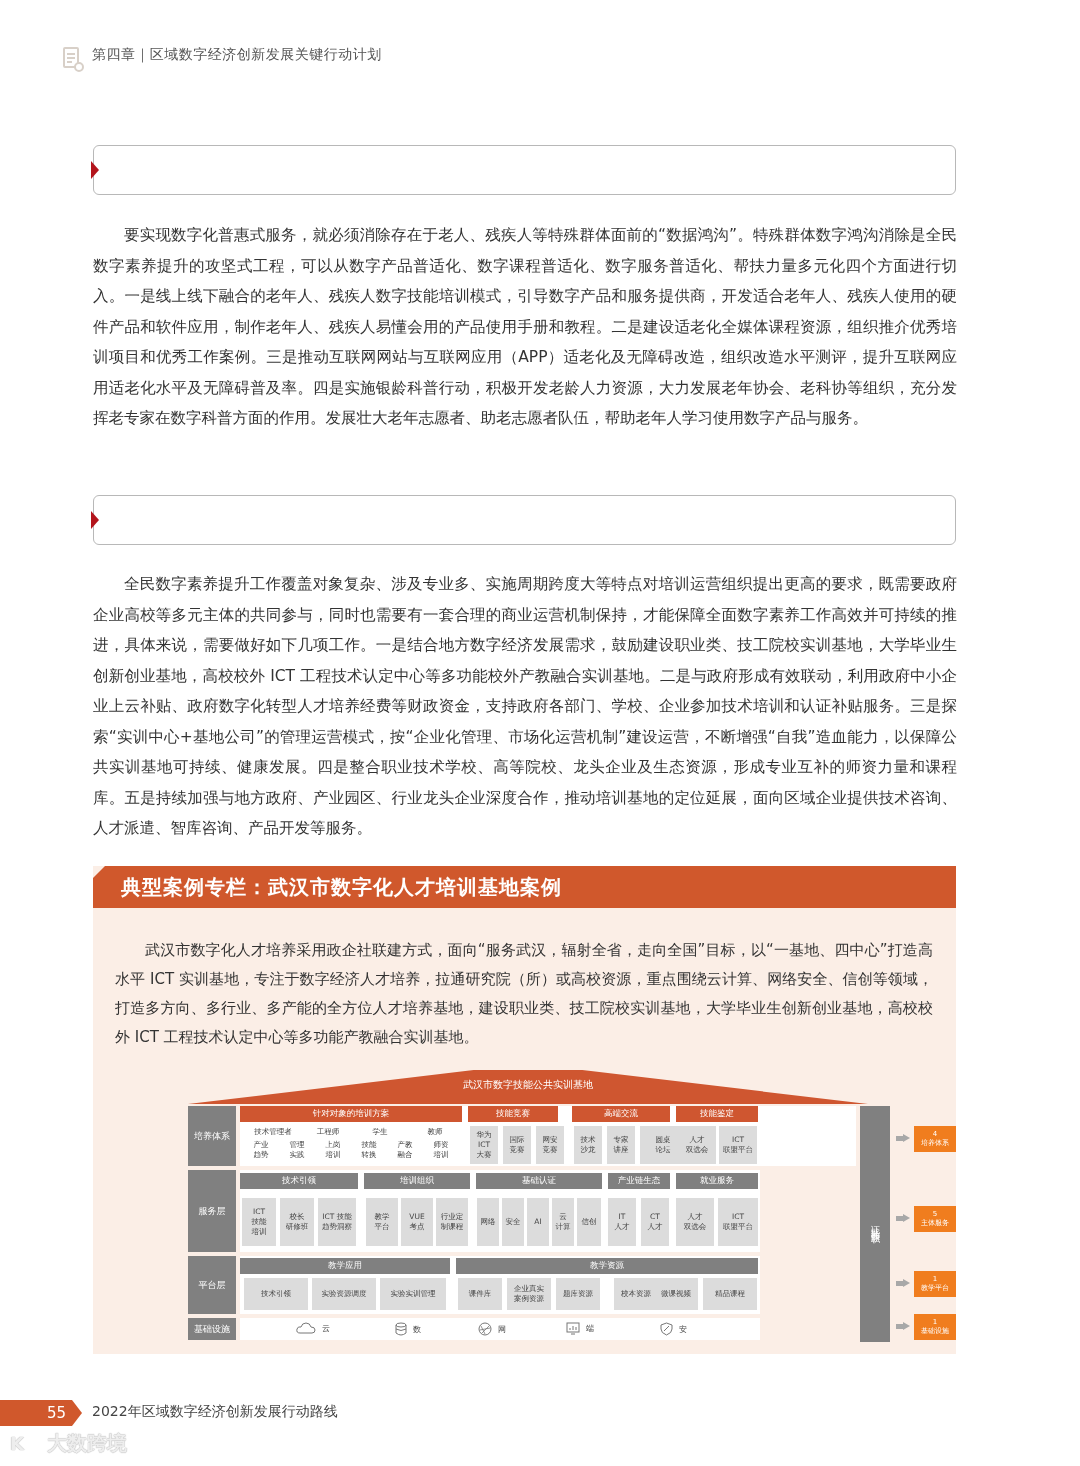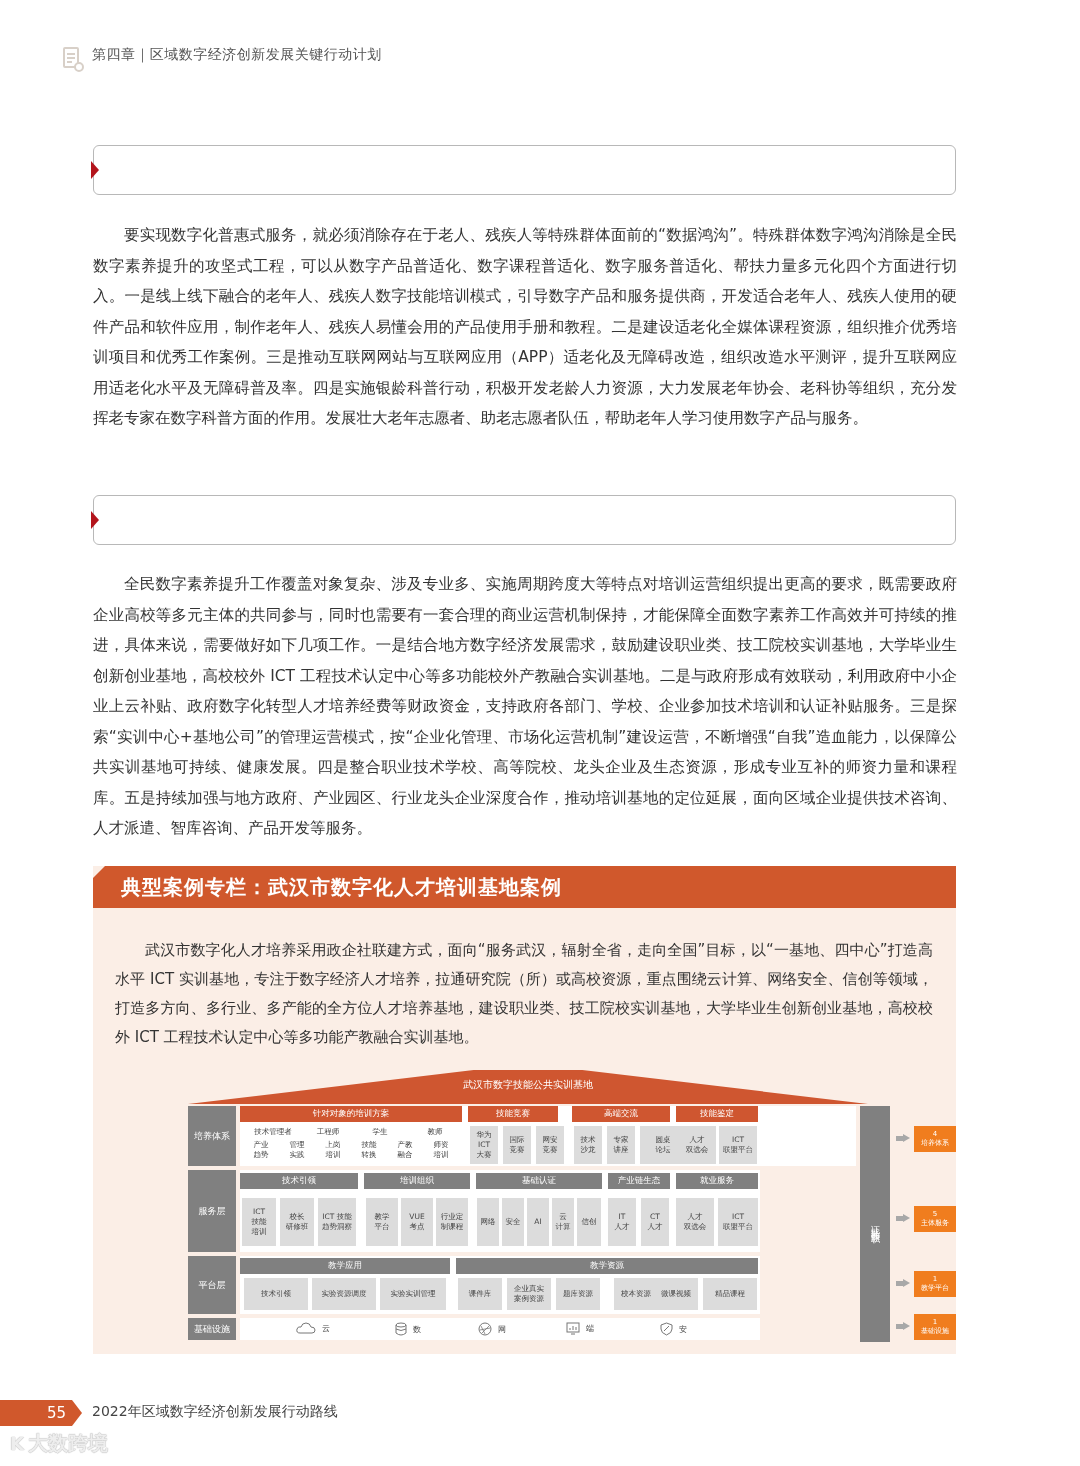--- a/index.html
+++ b/index.html
@@ -46,21 +46,21 @@
   .arrow .head { position: absolute; left: 7px; top: 0; width: 0; height: 0; border-top: 4.5px solid transparent; border-bottom: 4.5px solid transparent; border-left: 7px solid #a8a8a8; }
   .out-box { position: absolute; width: 42px; height: 26px; background: #f07d1e; color: #fff; font-size: 7px; display: flex; flex-direction: column; align-items: center; justify-content: center; line-height: 9px; }
 
   .infra-item { position: absolute; top: 4px; display: flex; align-items: center; font-size: 8px; color: #444; }
   .infra-item svg { margin-right: 6px; }
 
   .footer-tab { position: absolute; left: 0; top: 1400px; width: 82px; height: 26px; background: #d0582c; clip-path: polygon(0 0, 72px 0, 82px 13px, 72px 26px, 0 26px); color: #fff; font-size: 15px; display: flex; align-items: center; justify-content: flex-end; padding-right: 16px; }
   .footer-text { position: absolute; left: 92px; top: 1403px; font-size: 14px; color: #444; }
   .watermark { position: absolute; left: 10px; top: 1430px; display: flex; align-items: center; opacity: 0.75; }
   .watermark .logo { font-size: 18px; color: #e9e9e9; font-weight: bold; text-shadow: 0 0 1px #999, 0 0 1px #999; }
-  .watermark .wm-text { font-size: 20px; color: #e9e9e9; font-weight: bold; margin-left: 4px; text-shadow: 0 0 1px #999, 0 0 1px #999; }
+  .watermark .wm-text { font-size: 20px; color: #e9e9e9; font-weight: bold; margin-left: 23px; text-shadow: 0 0 1px #999, 0 0 1px #999; }
 </style>
 </head>
 <body>
 
 <div class="header">
   <span class="doc-icon">
     <span class="page"></span>
     <span class="line" style="top:7px"></span>
     <span class="line" style="top:11px"></span>
     <span class="line" style="top:15px;width:5px"></span>

